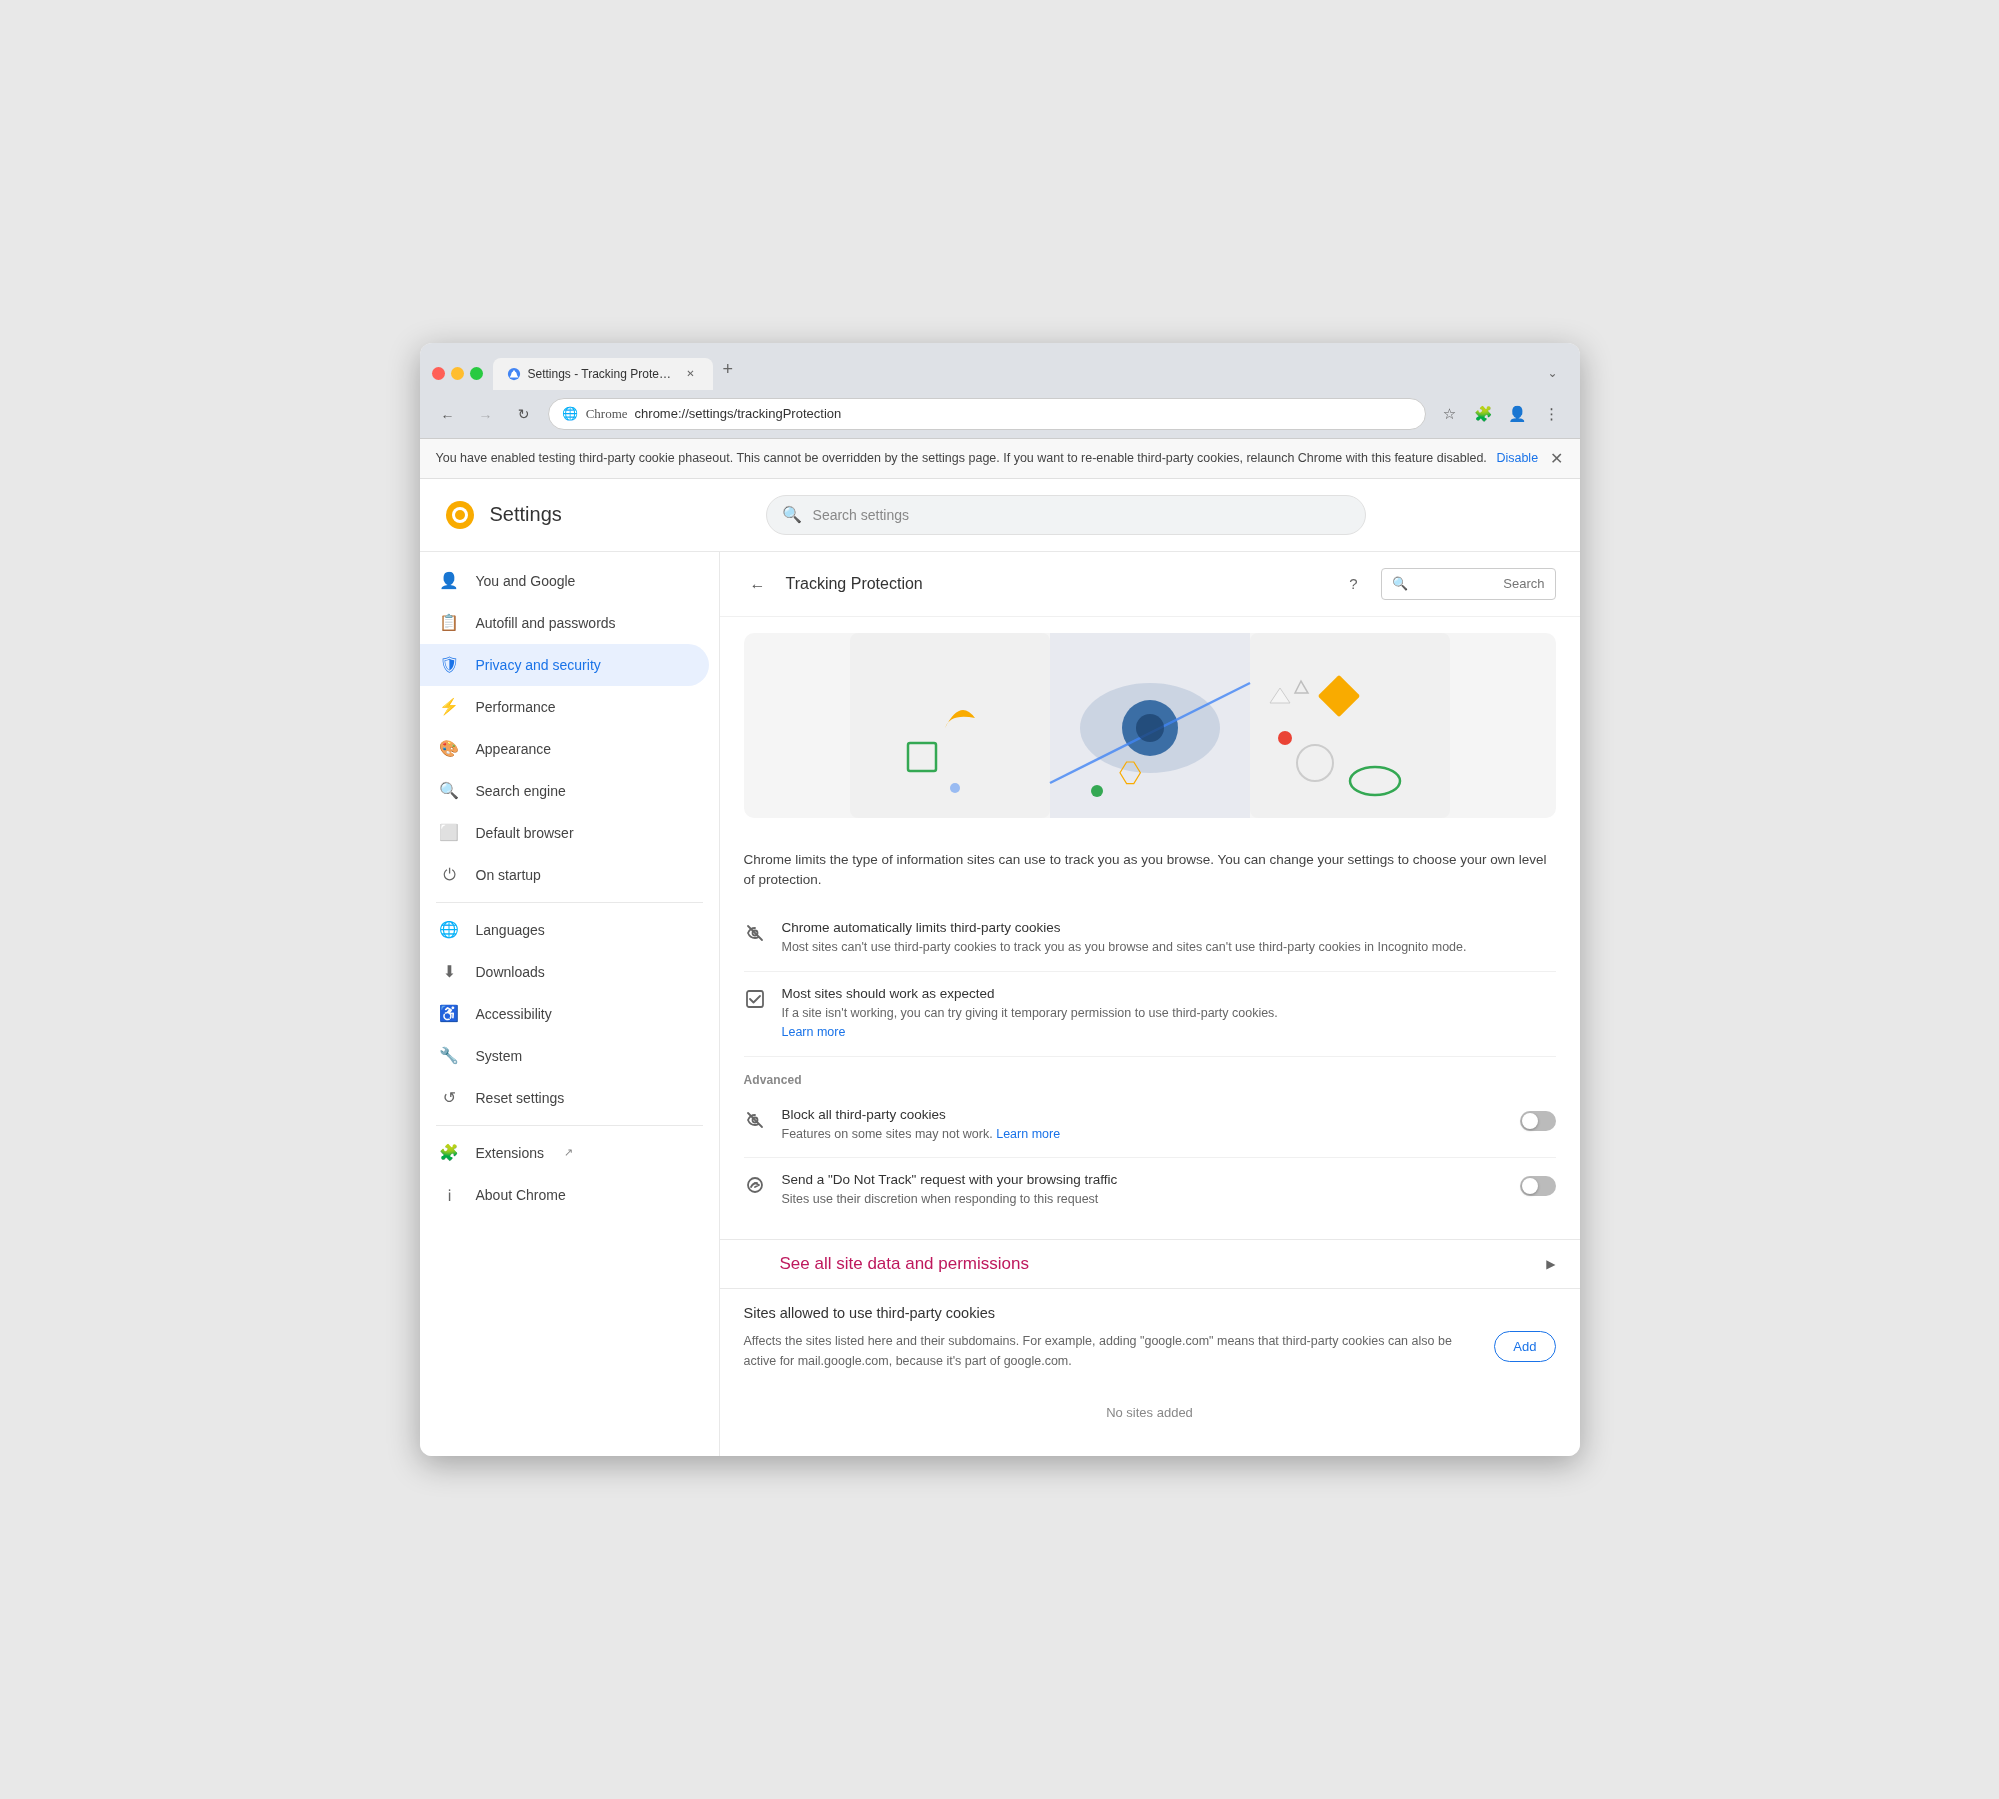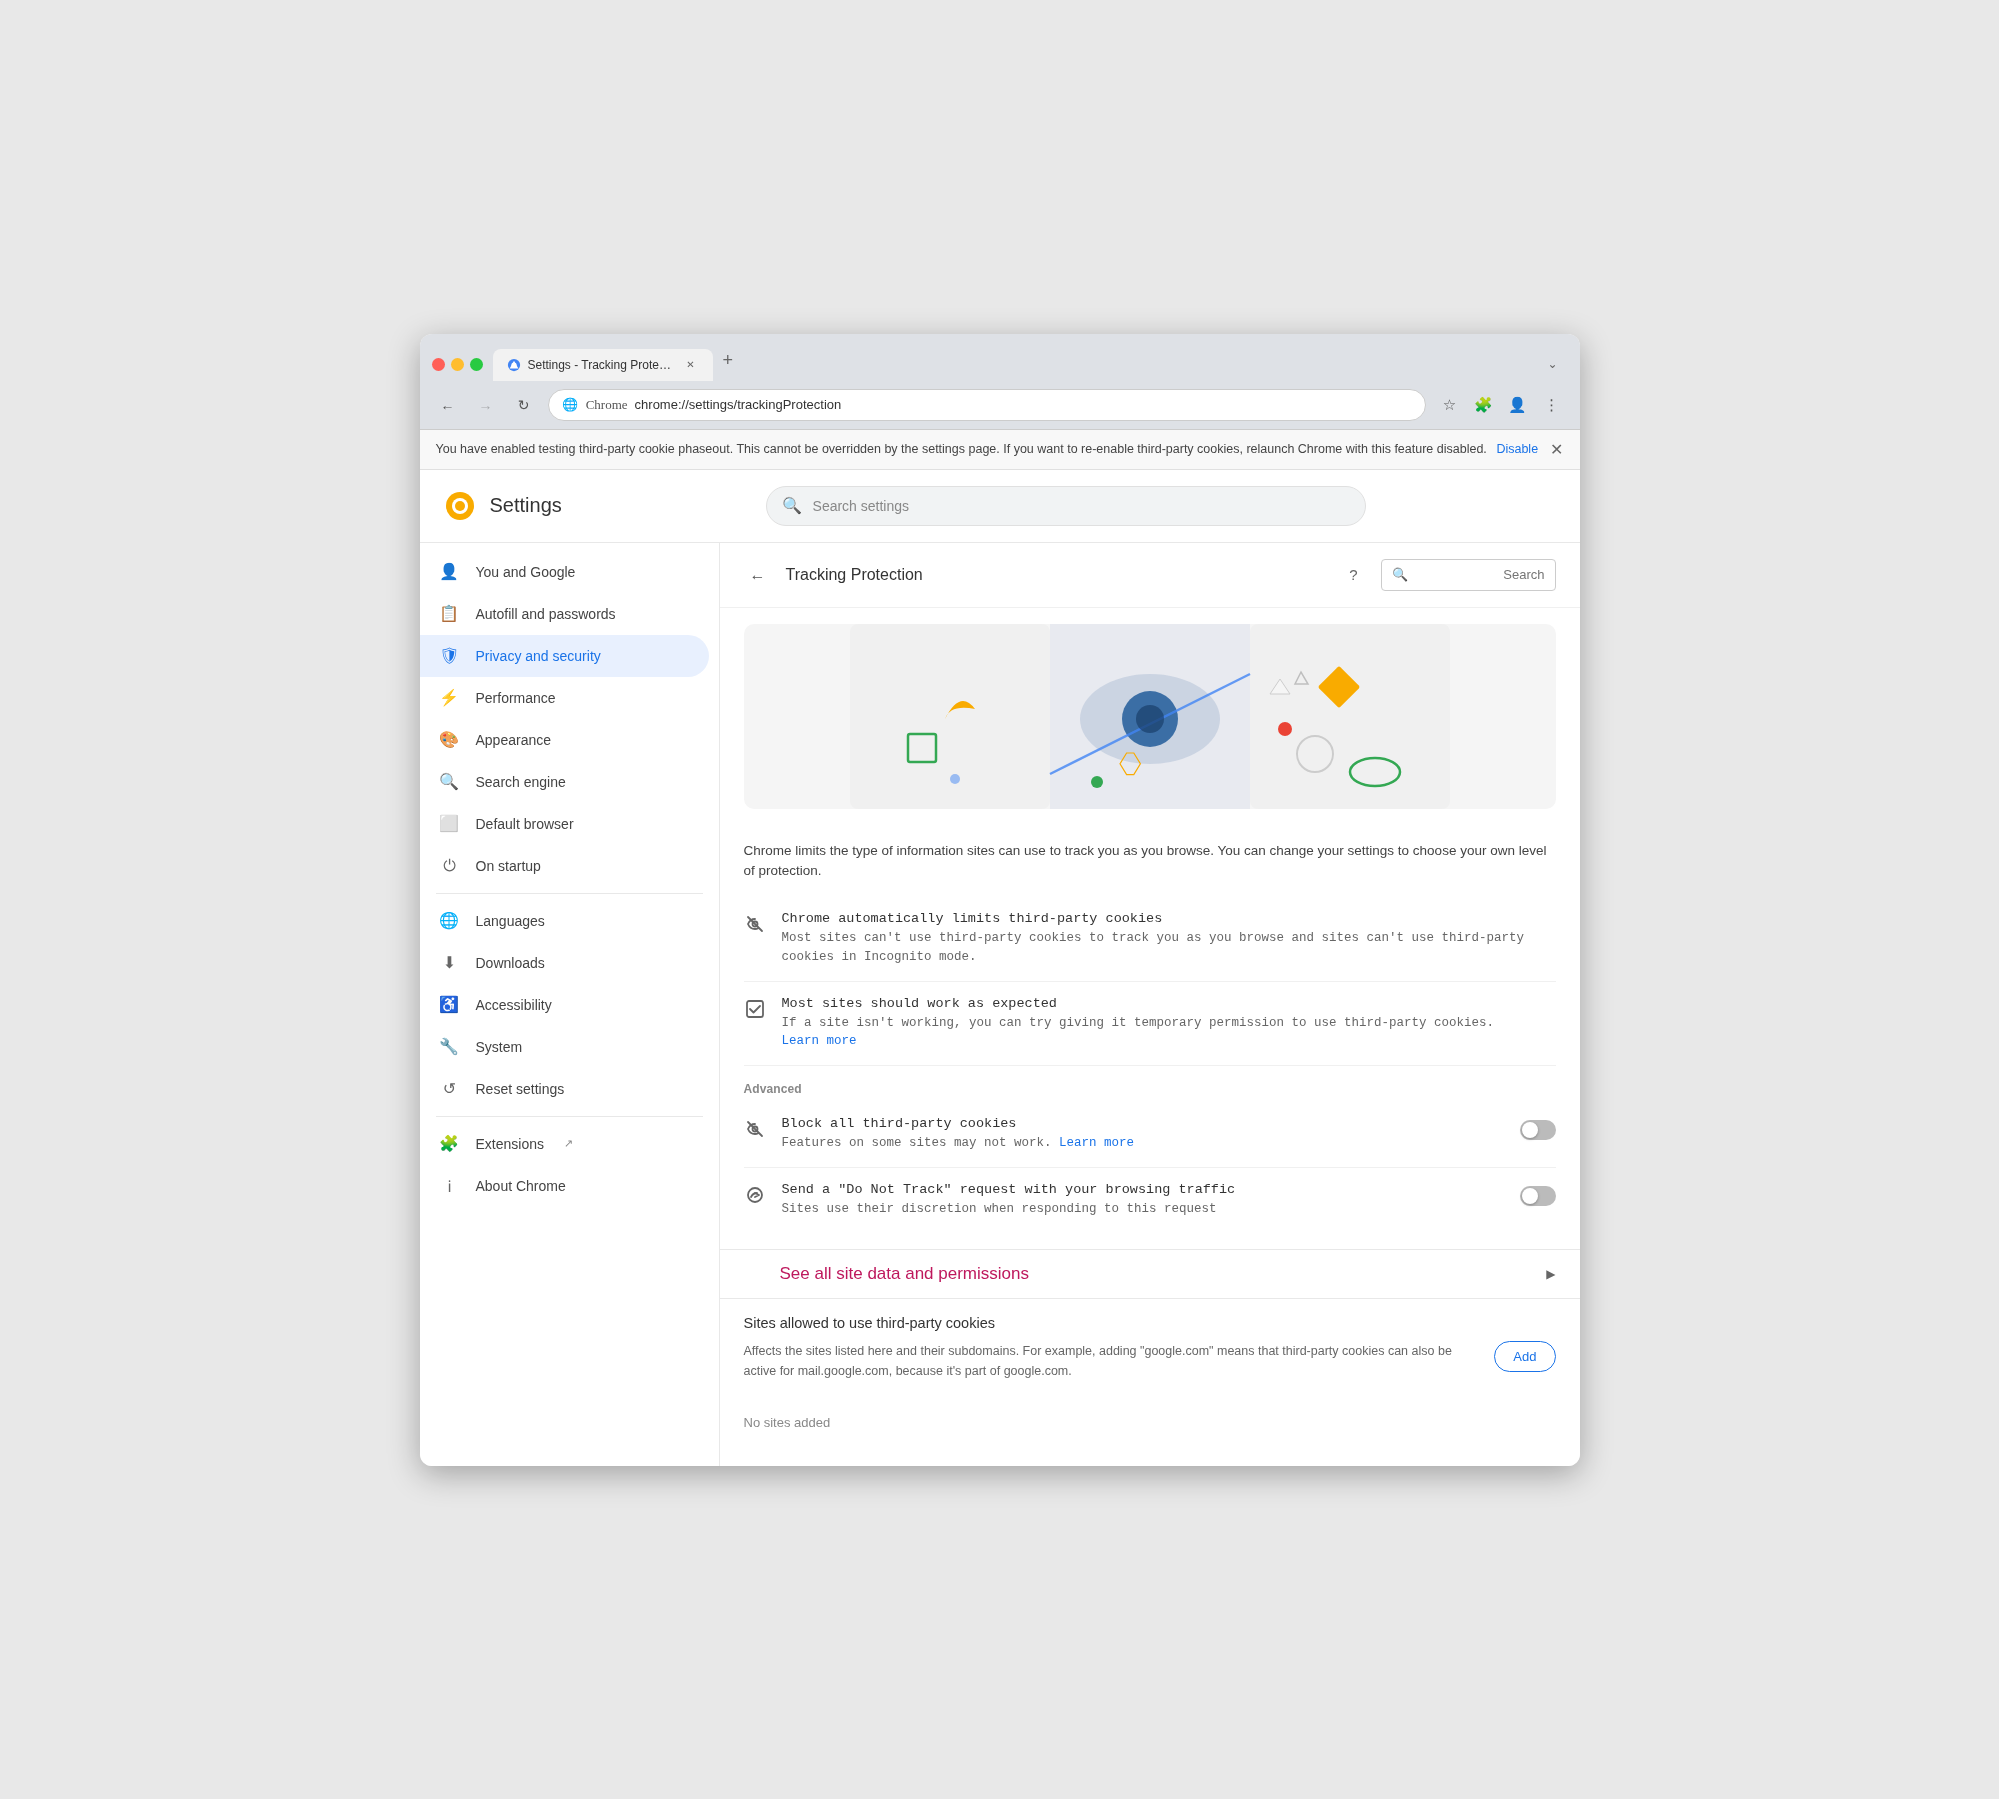--- a/index.html
+++ b/index.html
@@ -332,21 +332,20 @@
       color: #444;
       line-height: 1.5;
       margin-bottom: 16px;
     }
     .setting-row {
       display: flex;
       align-items: flex-start;
       gap: 16px;
       padding: 14px 0;
       border-bottom: 1px solid #f0f0f0;
-      font-family: Liberation Mono, monospace;
     }
     .setting-row:last-child { border-bottom: none; }
     .setting-icon {
       width: 22px;
       height: 22px;
       margin-top: 2px;
       display: flex;
       align-items: center;
       justify-content: center;
       flex-shrink: 0;
@@ -440,20 +439,21 @@
       background: white;
       border: 1px solid #1a73e8;
       color: #1a73e8;
       border-radius: 18px;
       padding: 7px 18px;
       font-size: 13px;
       cursor: pointer;
       font-weight: 500;
     }
     .no-sites {
+      text-align: center;
       font-size: 13px;
       color: #888;
       padding: 20px 0;
     }
     .sites-header-row {
       display: flex;
       align-items: flex-start;
       gap: 20px;
     }
     .sites-desc-block { flex: 1; }

